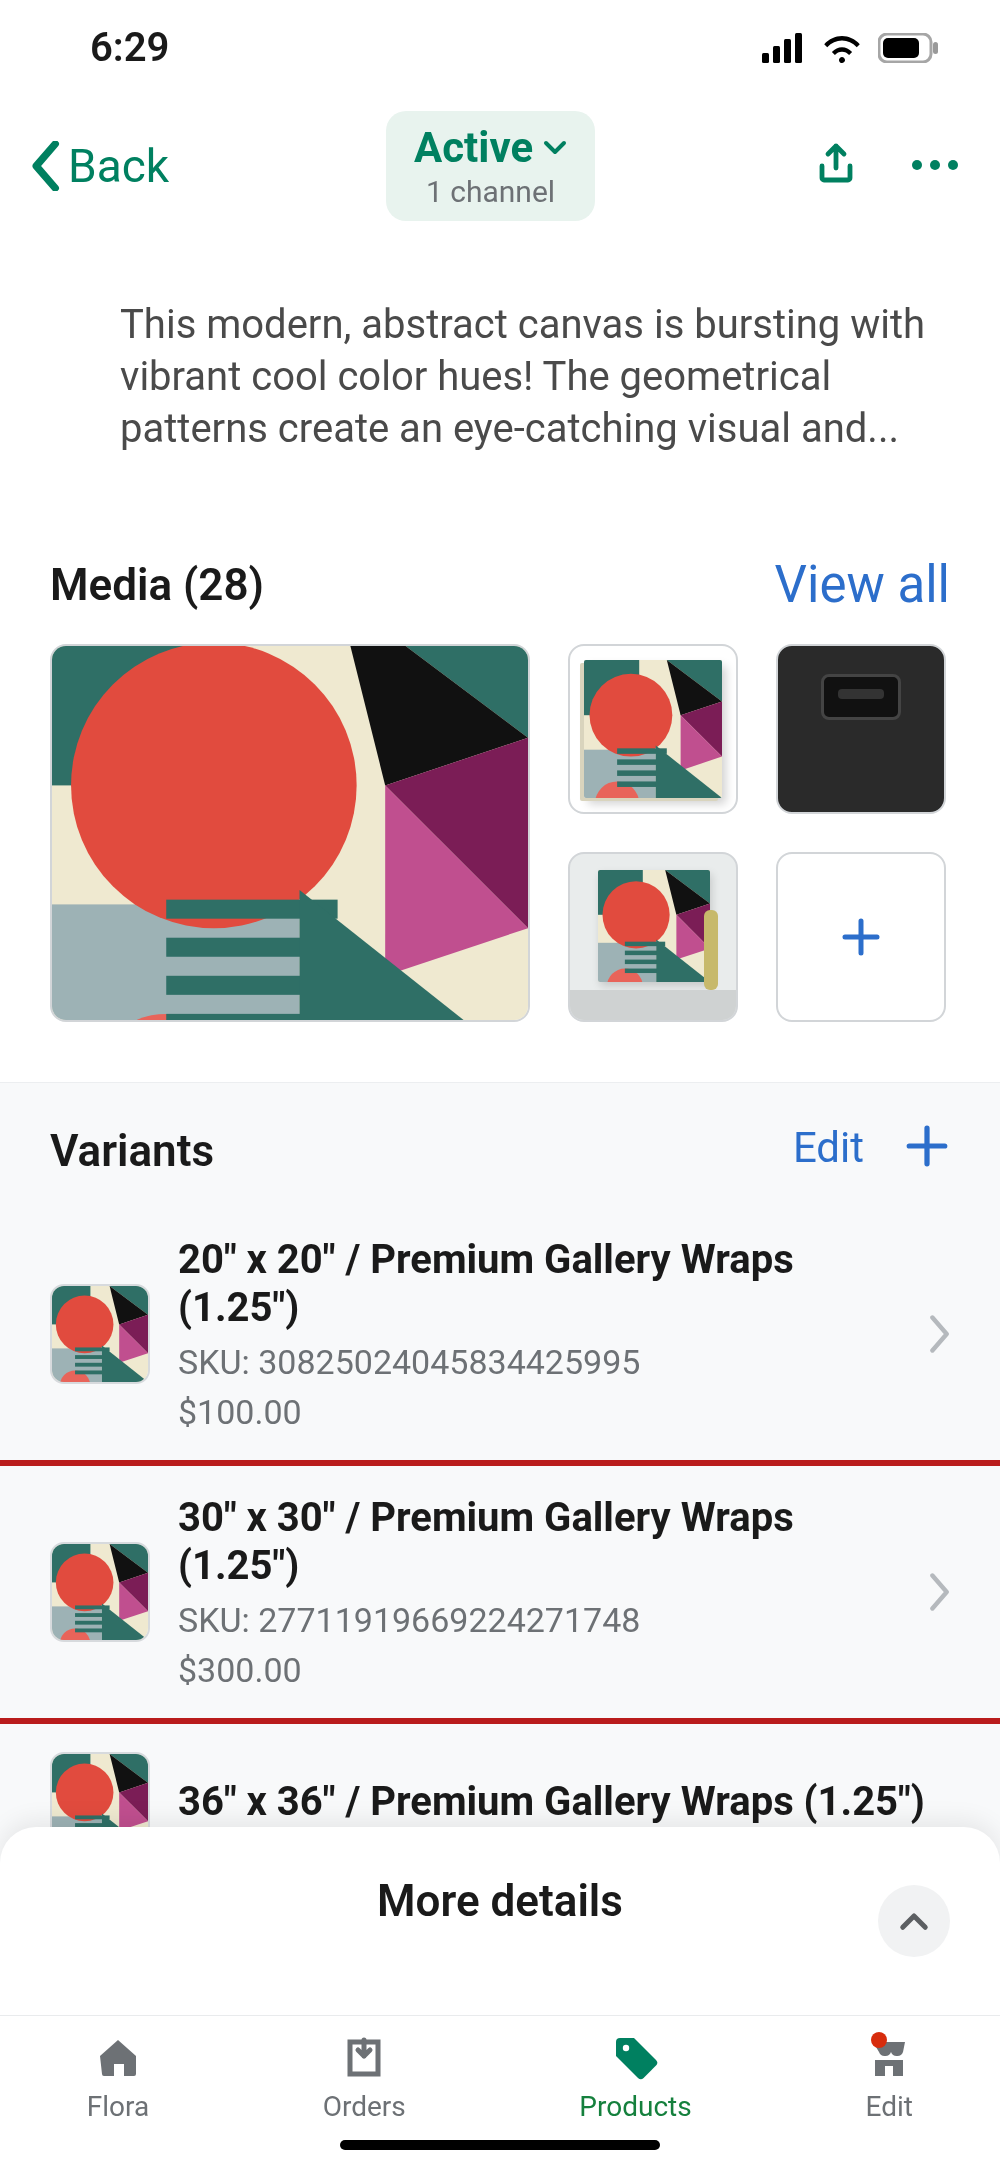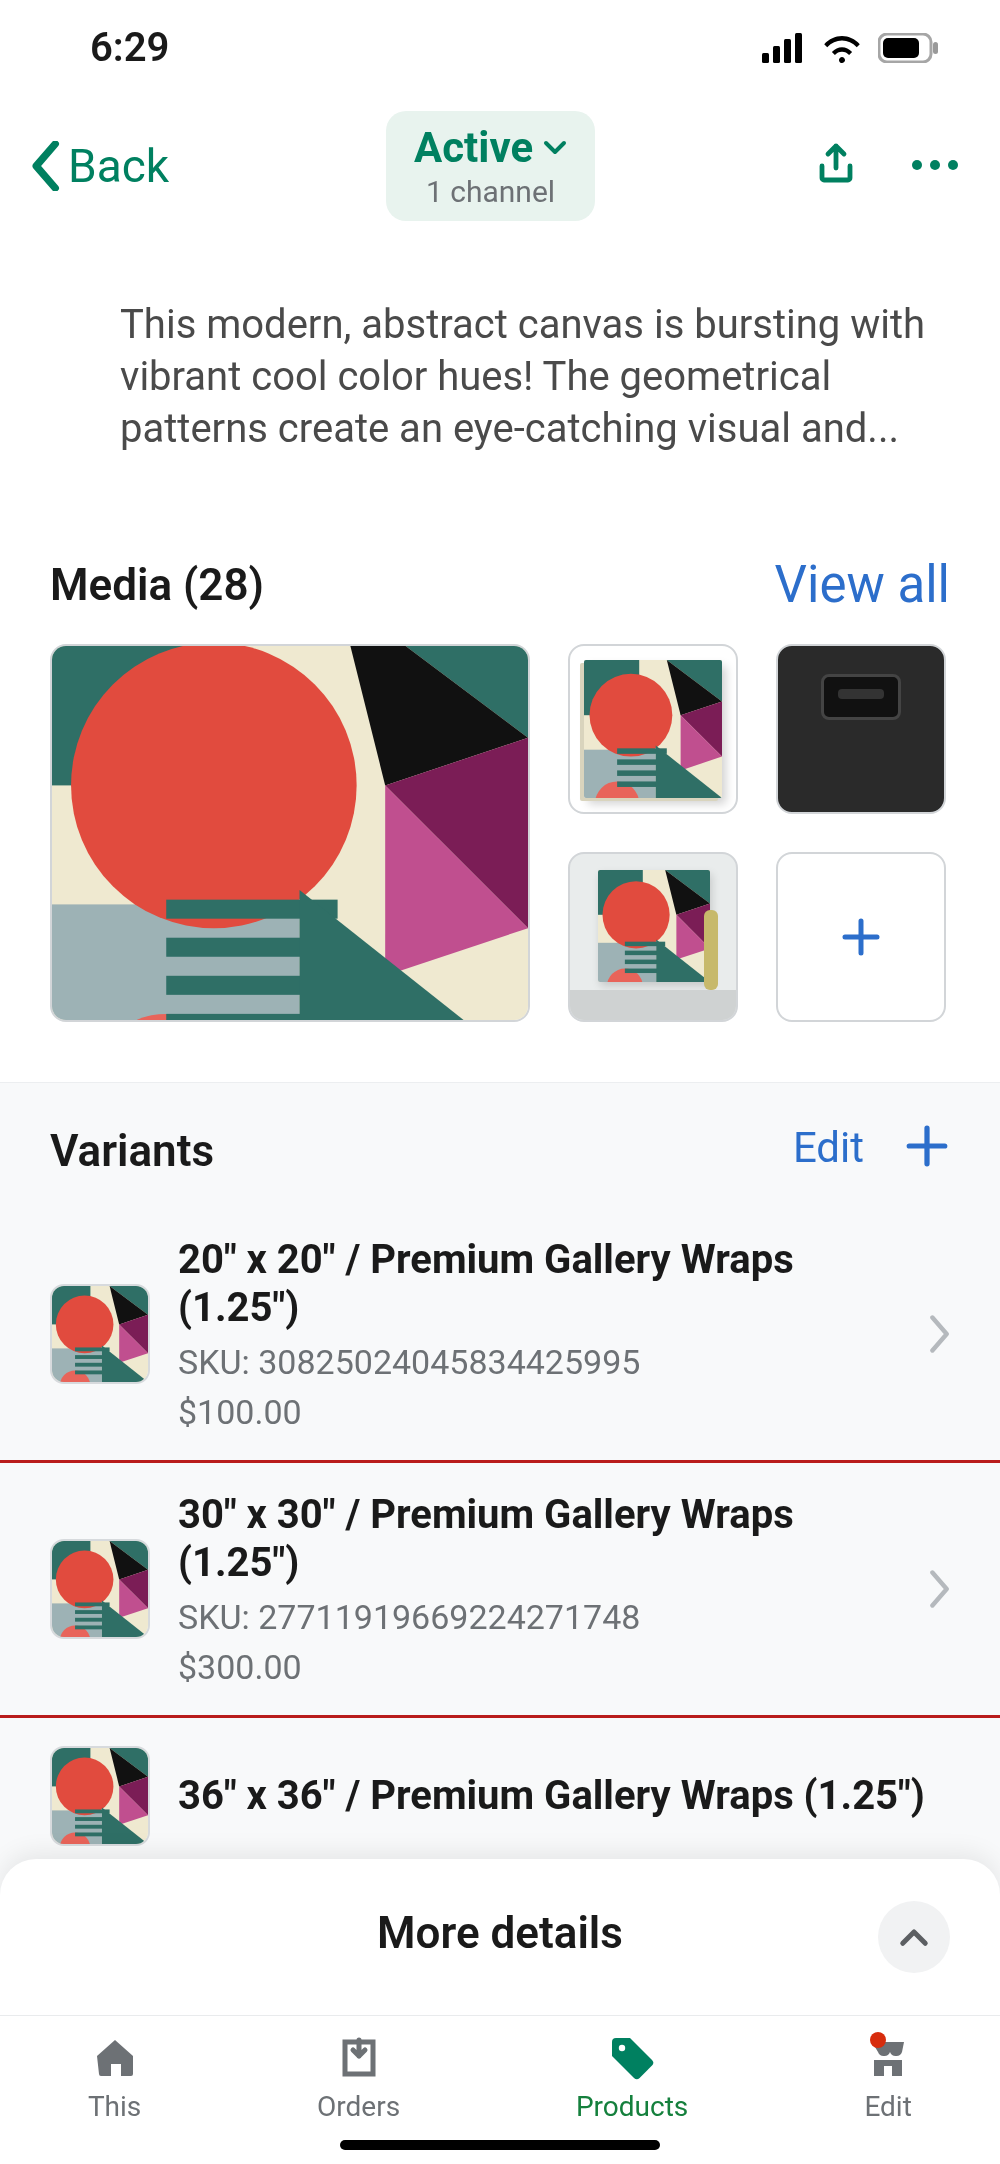--- a/index.html
+++ b/index.html
@@ -161,21 +161,21 @@
   }
   .variants-head h2 { font-size: 44px; font-weight: 600; }
   .variants-actions { display:flex; align-items:flex-start; gap:40px; color:#2c6ecb; font-size:42px; }
   .plus-big { font-size:54px; font-weight:300; line-height:1; }
 
   .variant-row {
     display:flex;
     align-items:center;
     gap: 28px;
     padding: 28px 50px;
-    border-bottom: 3px solid #b91c1c;
+    border-bottom: 6px solid #b91c1c;
     background:#fff0;
   }
   .variant-row:first-of-type{ border-top:1px solid #e6e8ea;}
   .variant-thumb {
     width: 100px; height: 100px;
     border: 2px solid #d7dadd;
     border-radius: 14px;
     overflow: hidden;
     flex-shrink: 0;
     background:#f6f6f7;
@@ -187,21 +187,21 @@
 
   
   .more-panel {
     position: absolute;
     left: 0; right: 0;
     bottom: 148px;
     background: #fff;
     border-top-left-radius: 36px;
     border-top-right-radius: 36px;
     box-shadow: 0 -6px 24px rgba(0,0,0,.08);
-    padding: 48px 50px 56px 50px;
+    padding: 48px 50px 88px 50px;
     display:flex;
     align-items:center;
     justify-content:center;
     border-bottom:1px solid #e9ebed;
   }
   .more-title { font-size: 44px; font-weight:600; }
   .more-caret {
     position:absolute; right:50px; top:50%; transform:translateY(-50%);
     width:72px; height:72px; border-radius:50%; background:#f1f2f3;
     display:flex; align-items:center; justify-content:center;
@@ -411,21 +411,21 @@
         <path d="M3 13l9-9 9 9" stroke="#5c5f62" stroke-width="4" fill="none" stroke-linecap="round" stroke-linejoin="round"></path>
       </svg>
   </span>
 </div>
 
 <div class="tab-bar">
   <div class="tab-item">
     <svg viewBox="0 0 24 24">
         <path d="M3 11 12 3l9 8v9a1 1 0 0 1-1 1h-5v-6H10v6H5a1 1 0 0 1-1-1z" fill="#6d7175"></path>
       </svg>
-    <span>This</span>
+    <span>Flora</span>
   </div>
   <div class="tab-item">
     <svg viewBox="0 0 24 24">
         <path d="M5 4h14v16H5z" fill="none" stroke="#6d7175" stroke-width="2.5"></path>
         <path d="M12 3v8m0 0-3-3m3 3 3-3" fill="none" stroke="#6d7175" stroke-width="2.5" stroke-linecap="round" stroke-linejoin="round"></path>
       </svg>
     <span>Orders</span>
   </div>
   <div class="tab-item active">
     <svg viewBox="0 0 24 24">

